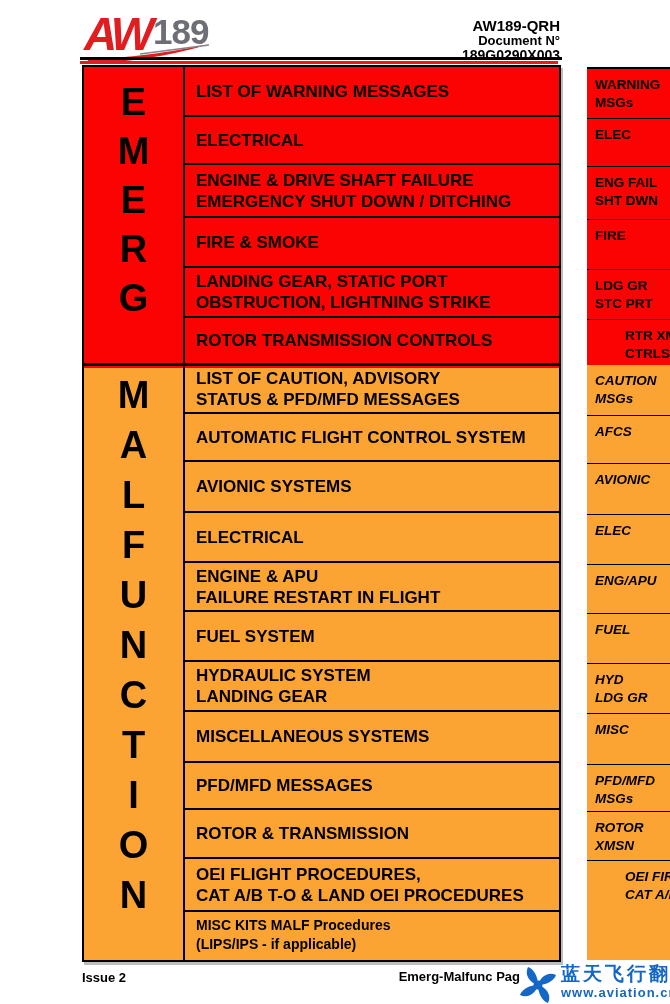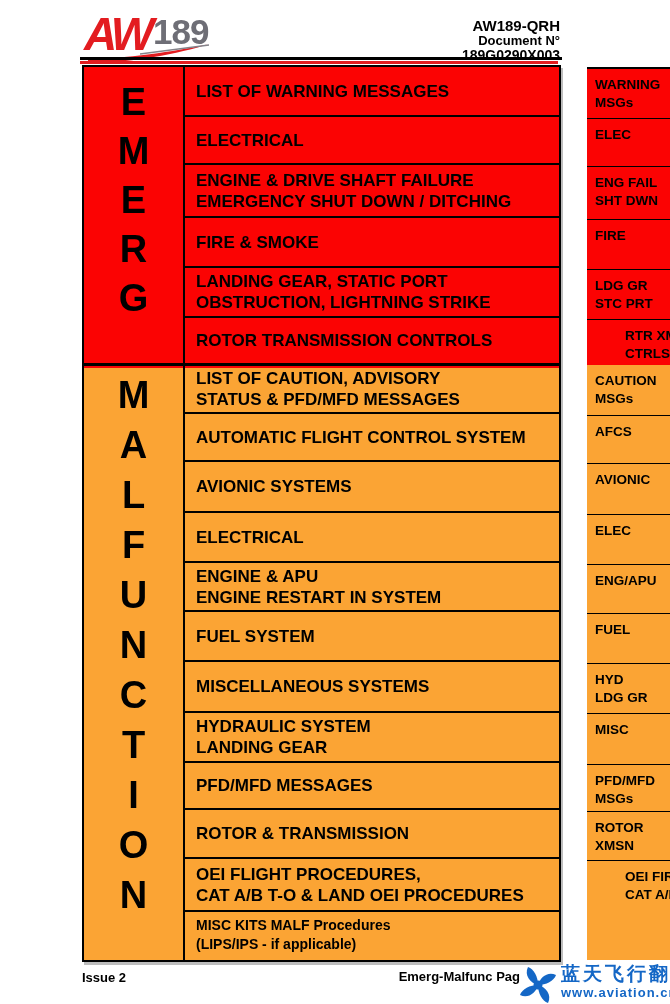--- a/index.html
+++ b/index.html
@@ -62,21 +62,21 @@
   .row.small .rl{font-size:14px;line-height:19px;}
 
   
   .tab-strip{
     position:absolute;left:587px;top:67px;width:83px;height:893px;
     border-top:2px solid #000;box-sizing:border-box;
     display:flex;flex-direction:column;
   }
   .tab-group{display:flex;flex-direction:column;box-sizing:border-box;}
   .tabs-emerg{background:#fb0303;height:296px;}
-  .tabs-malf{background:#fba434;flex:1;}
+  .tabs-malf{background:#fba434;flex:1;font-style:italic;}
   .tab{
     box-sizing:border-box;border-bottom:1px solid #000;
     padding:7px 0 0 8px;
     font-size:13.5px;font-weight:bold;line-height:18px;
     white-space:nowrap;overflow:hidden;
   }
   .tab.no-div{border-bottom:none;padding-left:38px;}
   .tab.grow{flex:1;}
 
   
@@ -167,31 +167,31 @@
           <div class="rl">AUTOMATIC FLIGHT CONTROL SYSTEM</div>
         </div>
         <div class="row" style="height:51px">
           <div class="rl">AVIONIC SYSTEMS</div>
         </div>
         <div class="row" style="height:50px">
           <div class="rl">ELECTRICAL</div>
         </div>
         <div class="row" style="height:49px">
           <div class="rl">ENGINE &amp; APU</div>
-          <div class="rl">ENGINE RESTART IN SYSTEM</div>
+          <div class="rl">FAILURE RESTART IN FLIGHT</div>
         </div>
         <div class="row" style="height:50px">
           <div class="rl">FUEL SYSTEM</div>
+        </div>
+        <div class="row" style="height:50px">
+          <div class="rl">HYDRAULIC SYSTEM</div>
+          <div class="rl">LANDING GEAR</div>
         </div>
         <div class="row" style="height:51px">
           <div class="rl">MISCELLANEOUS SYSTEMS</div>
-        </div>
-        <div class="row" style="height:50px">
-          <div class="rl">HYDRAULIC SYSTEM</div>
-          <div class="rl">LANDING GEAR</div>
         </div>
         <div class="row" style="height:47px">
           <div class="rl">PFD/MFD MESSAGES</div>
         </div>
         <div class="row" style="height:49px">
           <div class="rl">ROTOR &amp; TRANSMISSION</div>
         </div>
         <div class="row" style="height:53px">
           <div class="rl">OEI FLIGHT PROCEDURES,</div>
           <div class="rl">CAT A/B T-O &amp; LAND OEI PROCEDURES</div>

